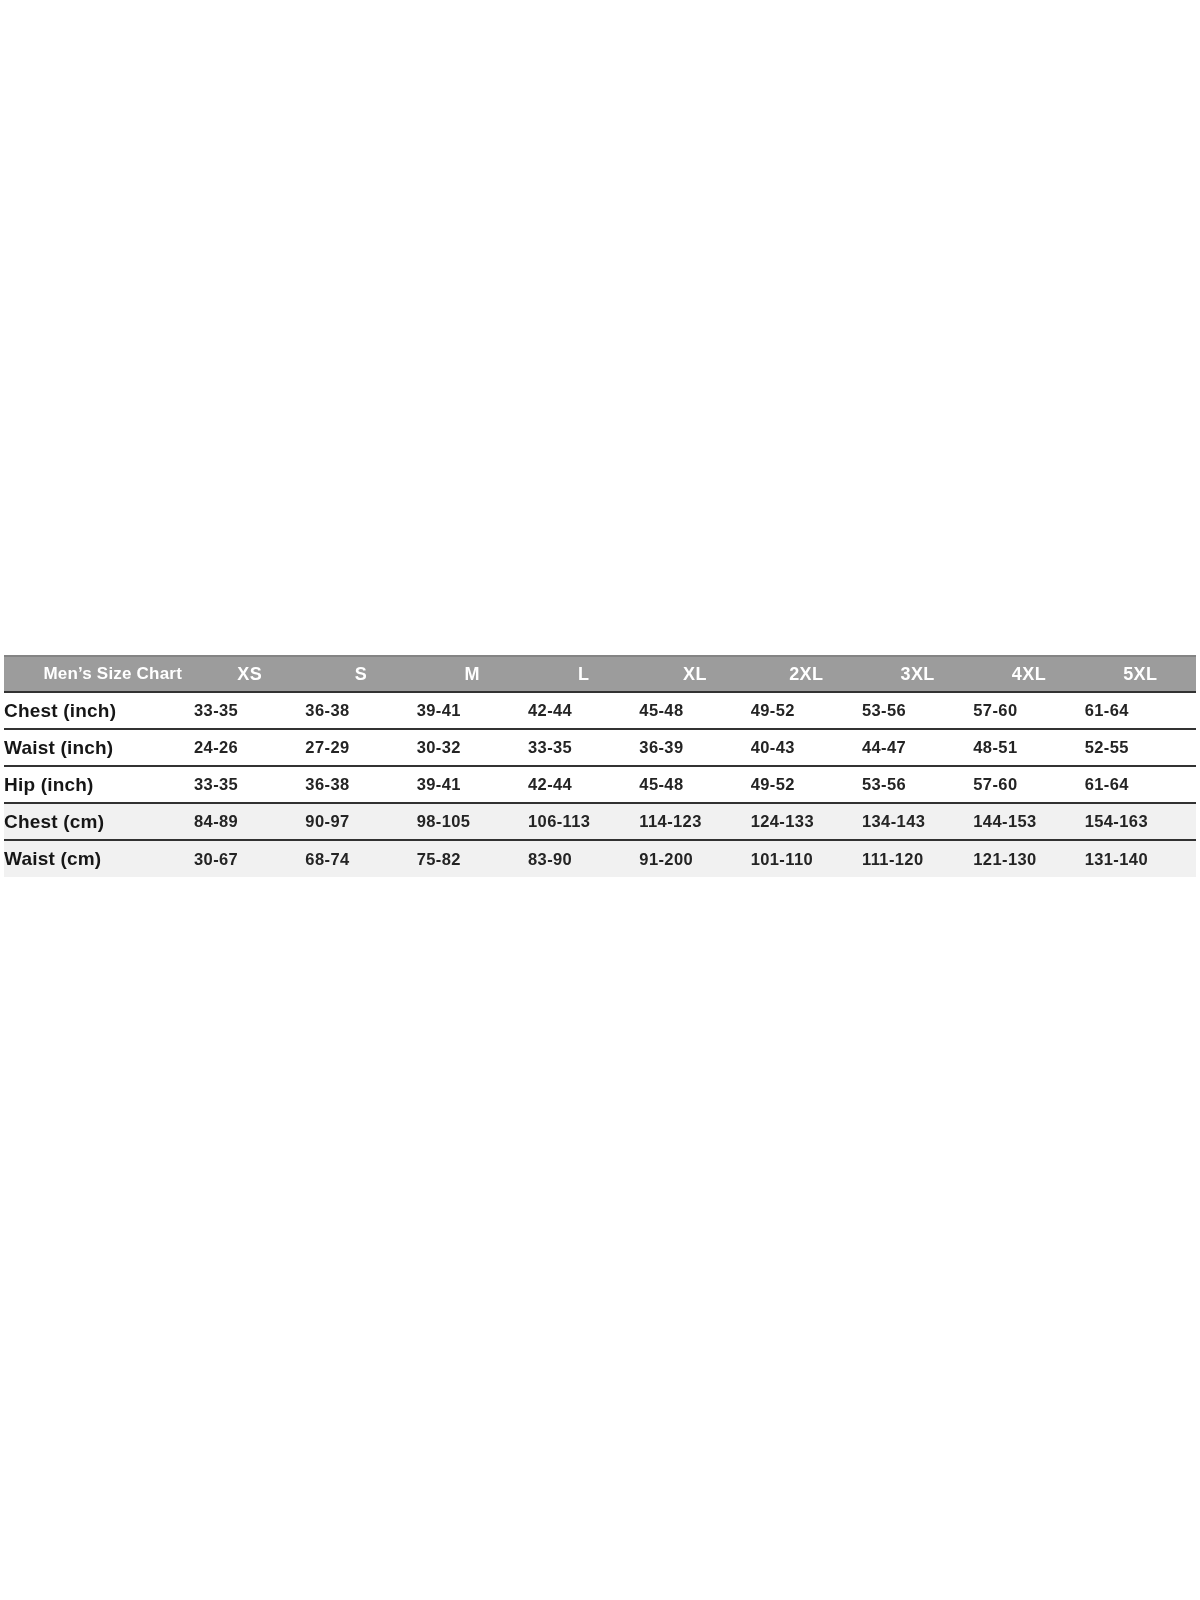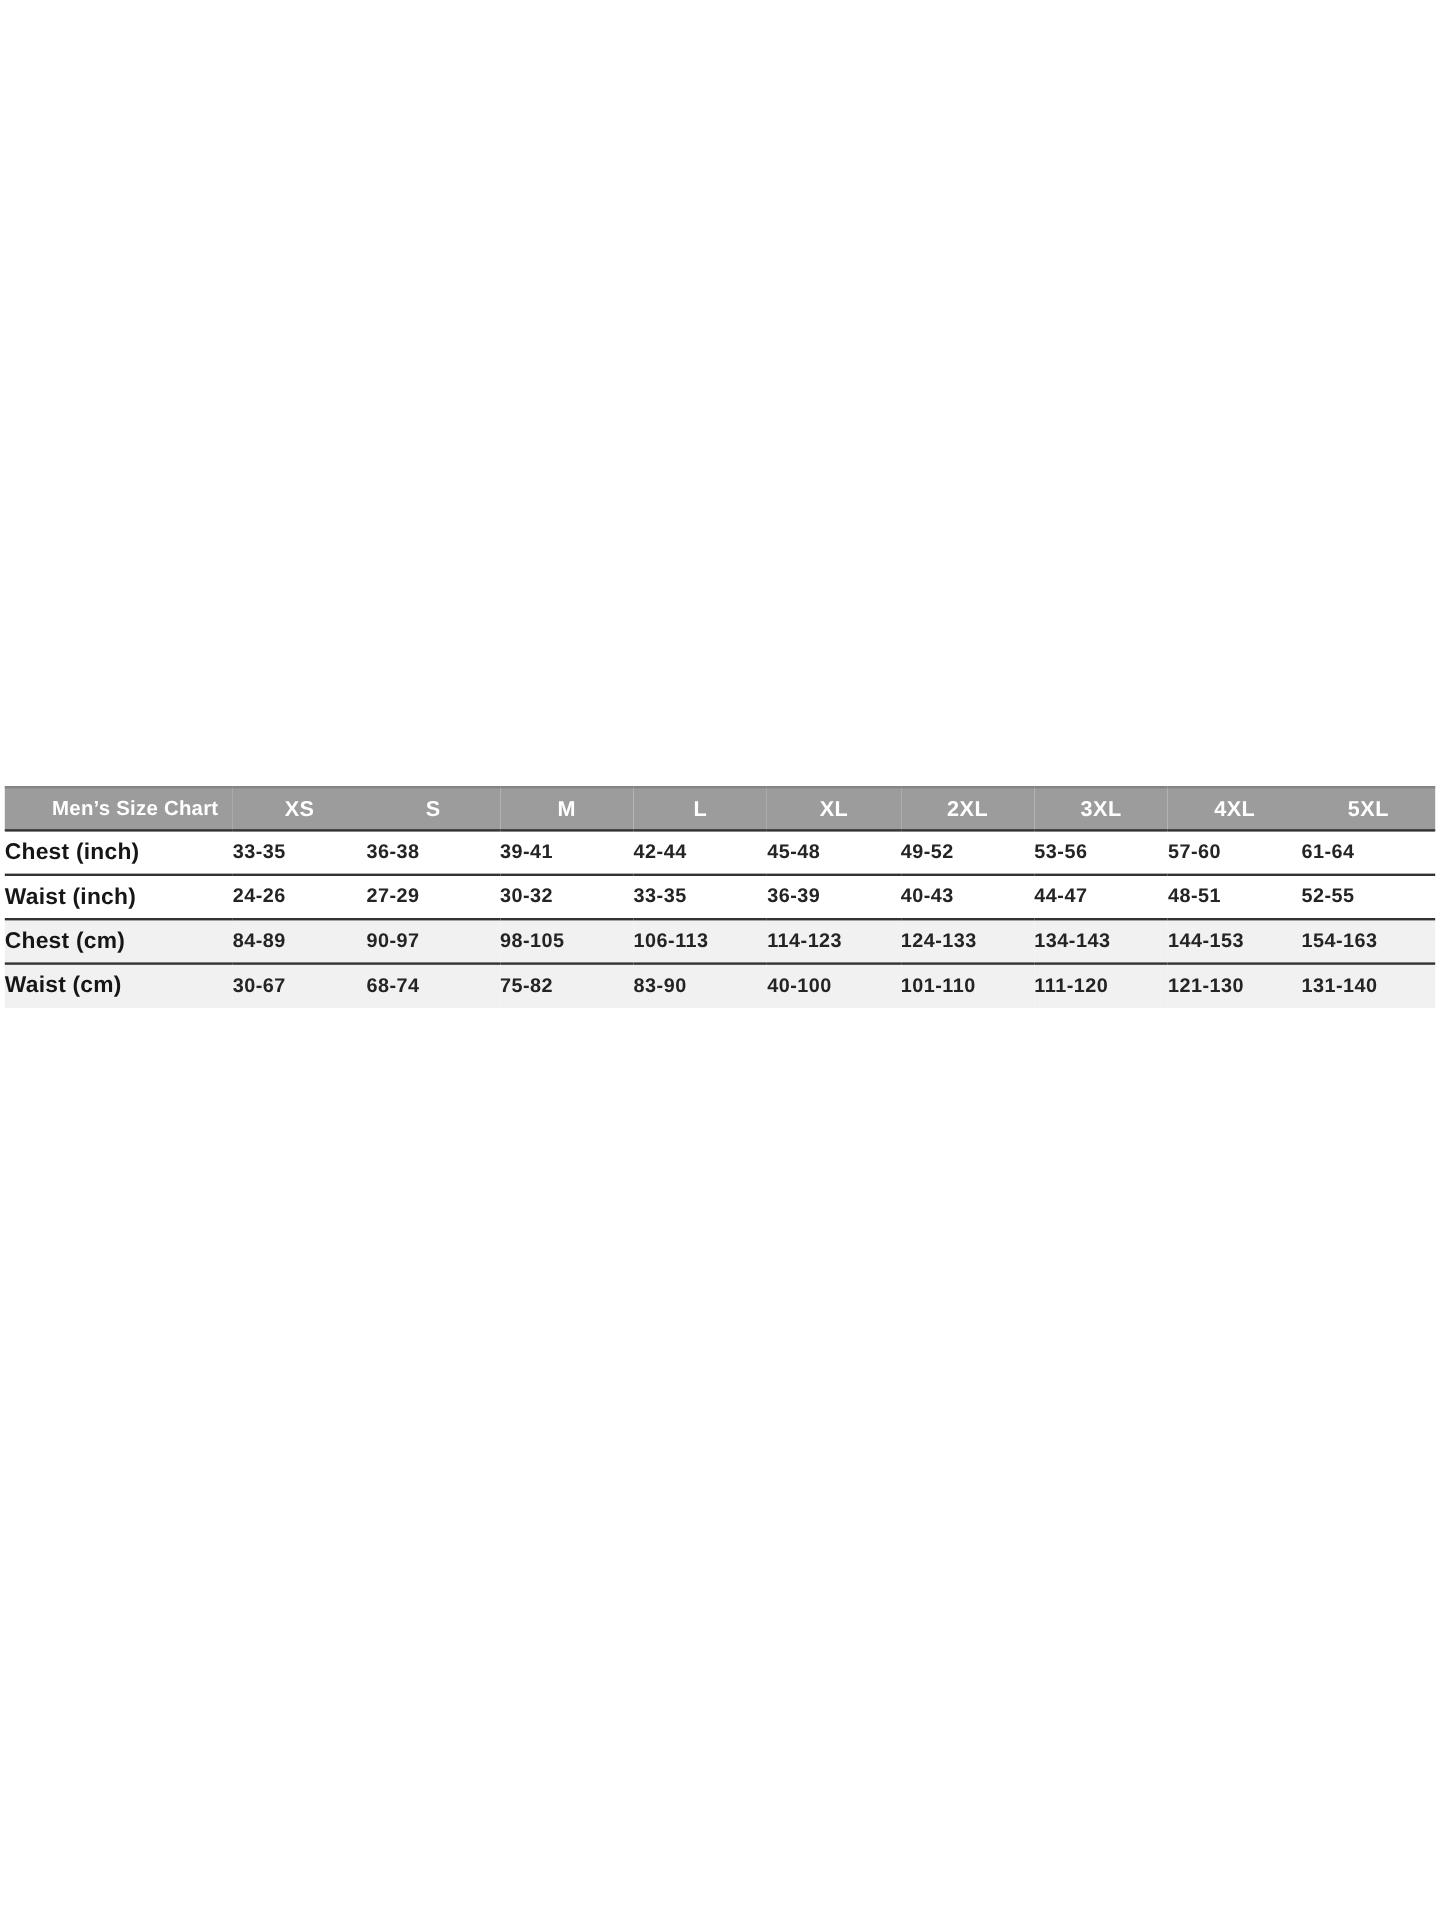--- a/index.html
+++ b/index.html
@@ -128,39 +128,51 @@
         <td class="val">24-26</td>
         <td class="val">27-29</td>
         <td class="val">30-32</td>
         <td class="val">33-35</td>
         <td class="val">36-39</td>
         <td class="val">40-43</td>
         <td class="val">44-47</td>
         <td class="val">48-51</td>
         <td class="val">52-55</td>
       </tr>
+      <tr>
+        <td class="row-label">Hip (inch)</td>
+        <td class="val">33-35</td>
+        <td class="val">36-38</td>
+        <td class="val">39-41</td>
+        <td class="val">42-44</td>
+        <td class="val">45-48</td>
+        <td class="val">49-52</td>
+        <td class="val">53-56</td>
+        <td class="val">57-60</td>
+        <td class="val">61-64</td>
+      </tr>
       <tr class="shaded">
         <td class="row-label">Chest (cm)</td>
         <td class="val">84-89</td>
         <td class="val">90-97</td>
         <td class="val">98-105</td>
         <td class="val">106-113</td>
         <td class="val">114-123</td>
         <td class="val">124-133</td>
         <td class="val">134-143</td>
         <td class="val">144-153</td>
         <td class="val">154-163</td>
       </tr>
       <tr class="shaded">
         <td class="row-label">Waist (cm)</td>
         <td class="val">30-67</td>
         <td class="val">68-74</td>
         <td class="val">75-82</td>
         <td class="val">83-90</td>
-        <td class="val">40-100</td>
+        <td class="val">91-200</td>
         <td class="val">101-110</td>
         <td class="val">111-120</td>
         <td class="val">121-130</td>
         <td class="val">131-140</td>
       </tr>
     </tbody>
   </table>
 
 </div>
 

